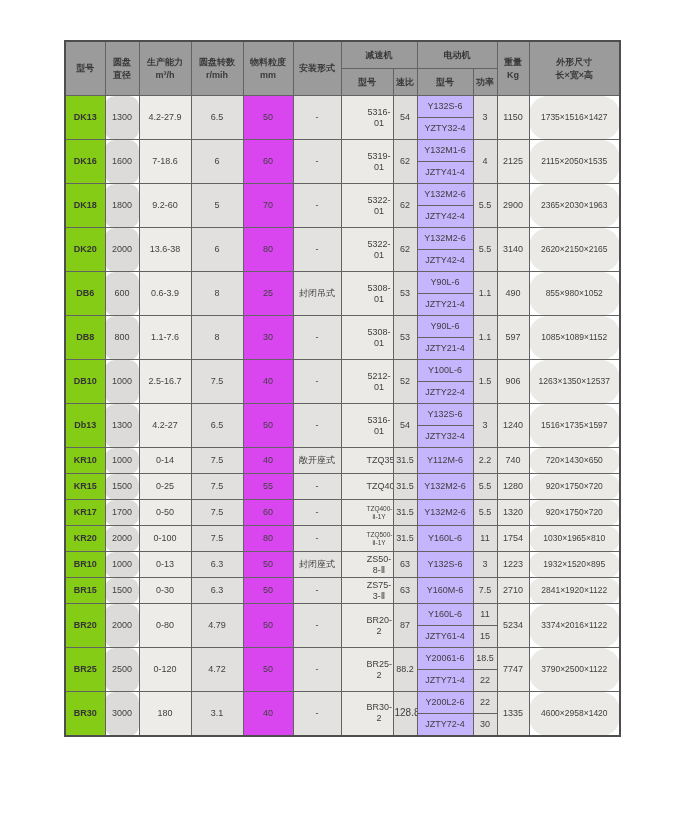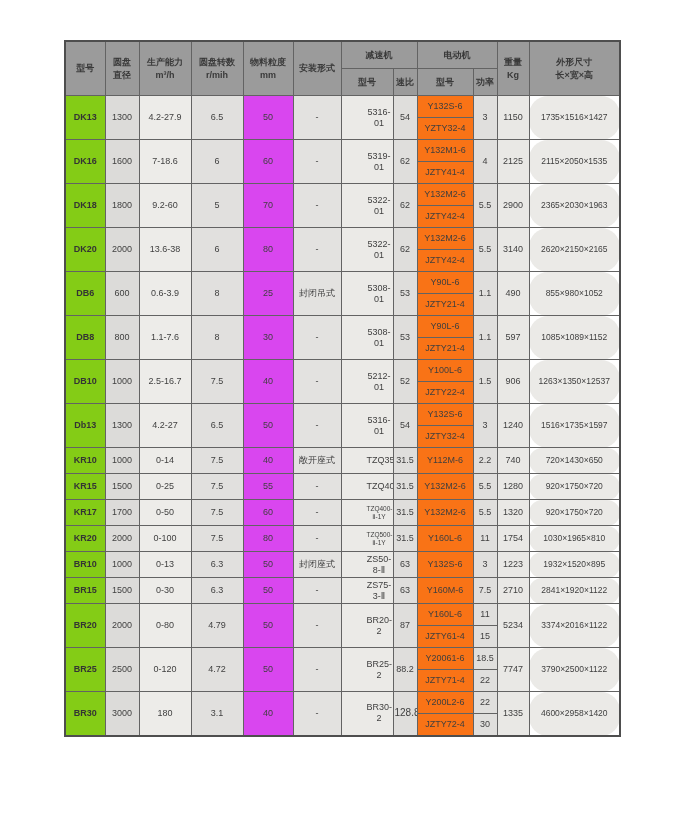--- a/index.html
+++ b/index.html
@@ -22,28 +22,28 @@
   thead th{
     background:#9b9b9b;color:#3a3a3a;
     font-size:9px;font-weight:700;
     white-space:pre-line;line-height:1.35;height:26px;
   }
   td{font-size:9px;color:#3f3f3f;line-height:1.2;}
   tbody tr{height:26px;}
   tbody tr.dbl{height:22px;}
   
   .model-cell{background:#84cc16;color:#343434;font-weight:700;}
-  .col-dia{background:#dcdbd9;}
+  .col-dia{background:#dcdbd9;border-radius:10px;}
   .col-cap{background:#edece9;margin-top:24px;}
   .col-speed{background:#e1e0de;}
   .col-part{background:#d946ef;}
   .col-inst{background:#e3e2e0;}
   .col-rmodel{background:#ebeae7;padding-left:25px;}
   .col-ratio{background:#dfdedc;margin-top:28px;}
-  .col-mmodel{background:#f97316;}
+  .col-mmodel{background:#c4b5fd;}
   .col-power{background:#e0dfdd;}
   .col-weight{background:#e9e8e5;}
   .col-dims{background:#ebeae7;font-size:8.5px;border-radius:19px;}
   .tiny{font-size:6.5px;}
   .small{font-size:10px;}
 </style>
 </head>
 <body>
 
 <div class="page">

